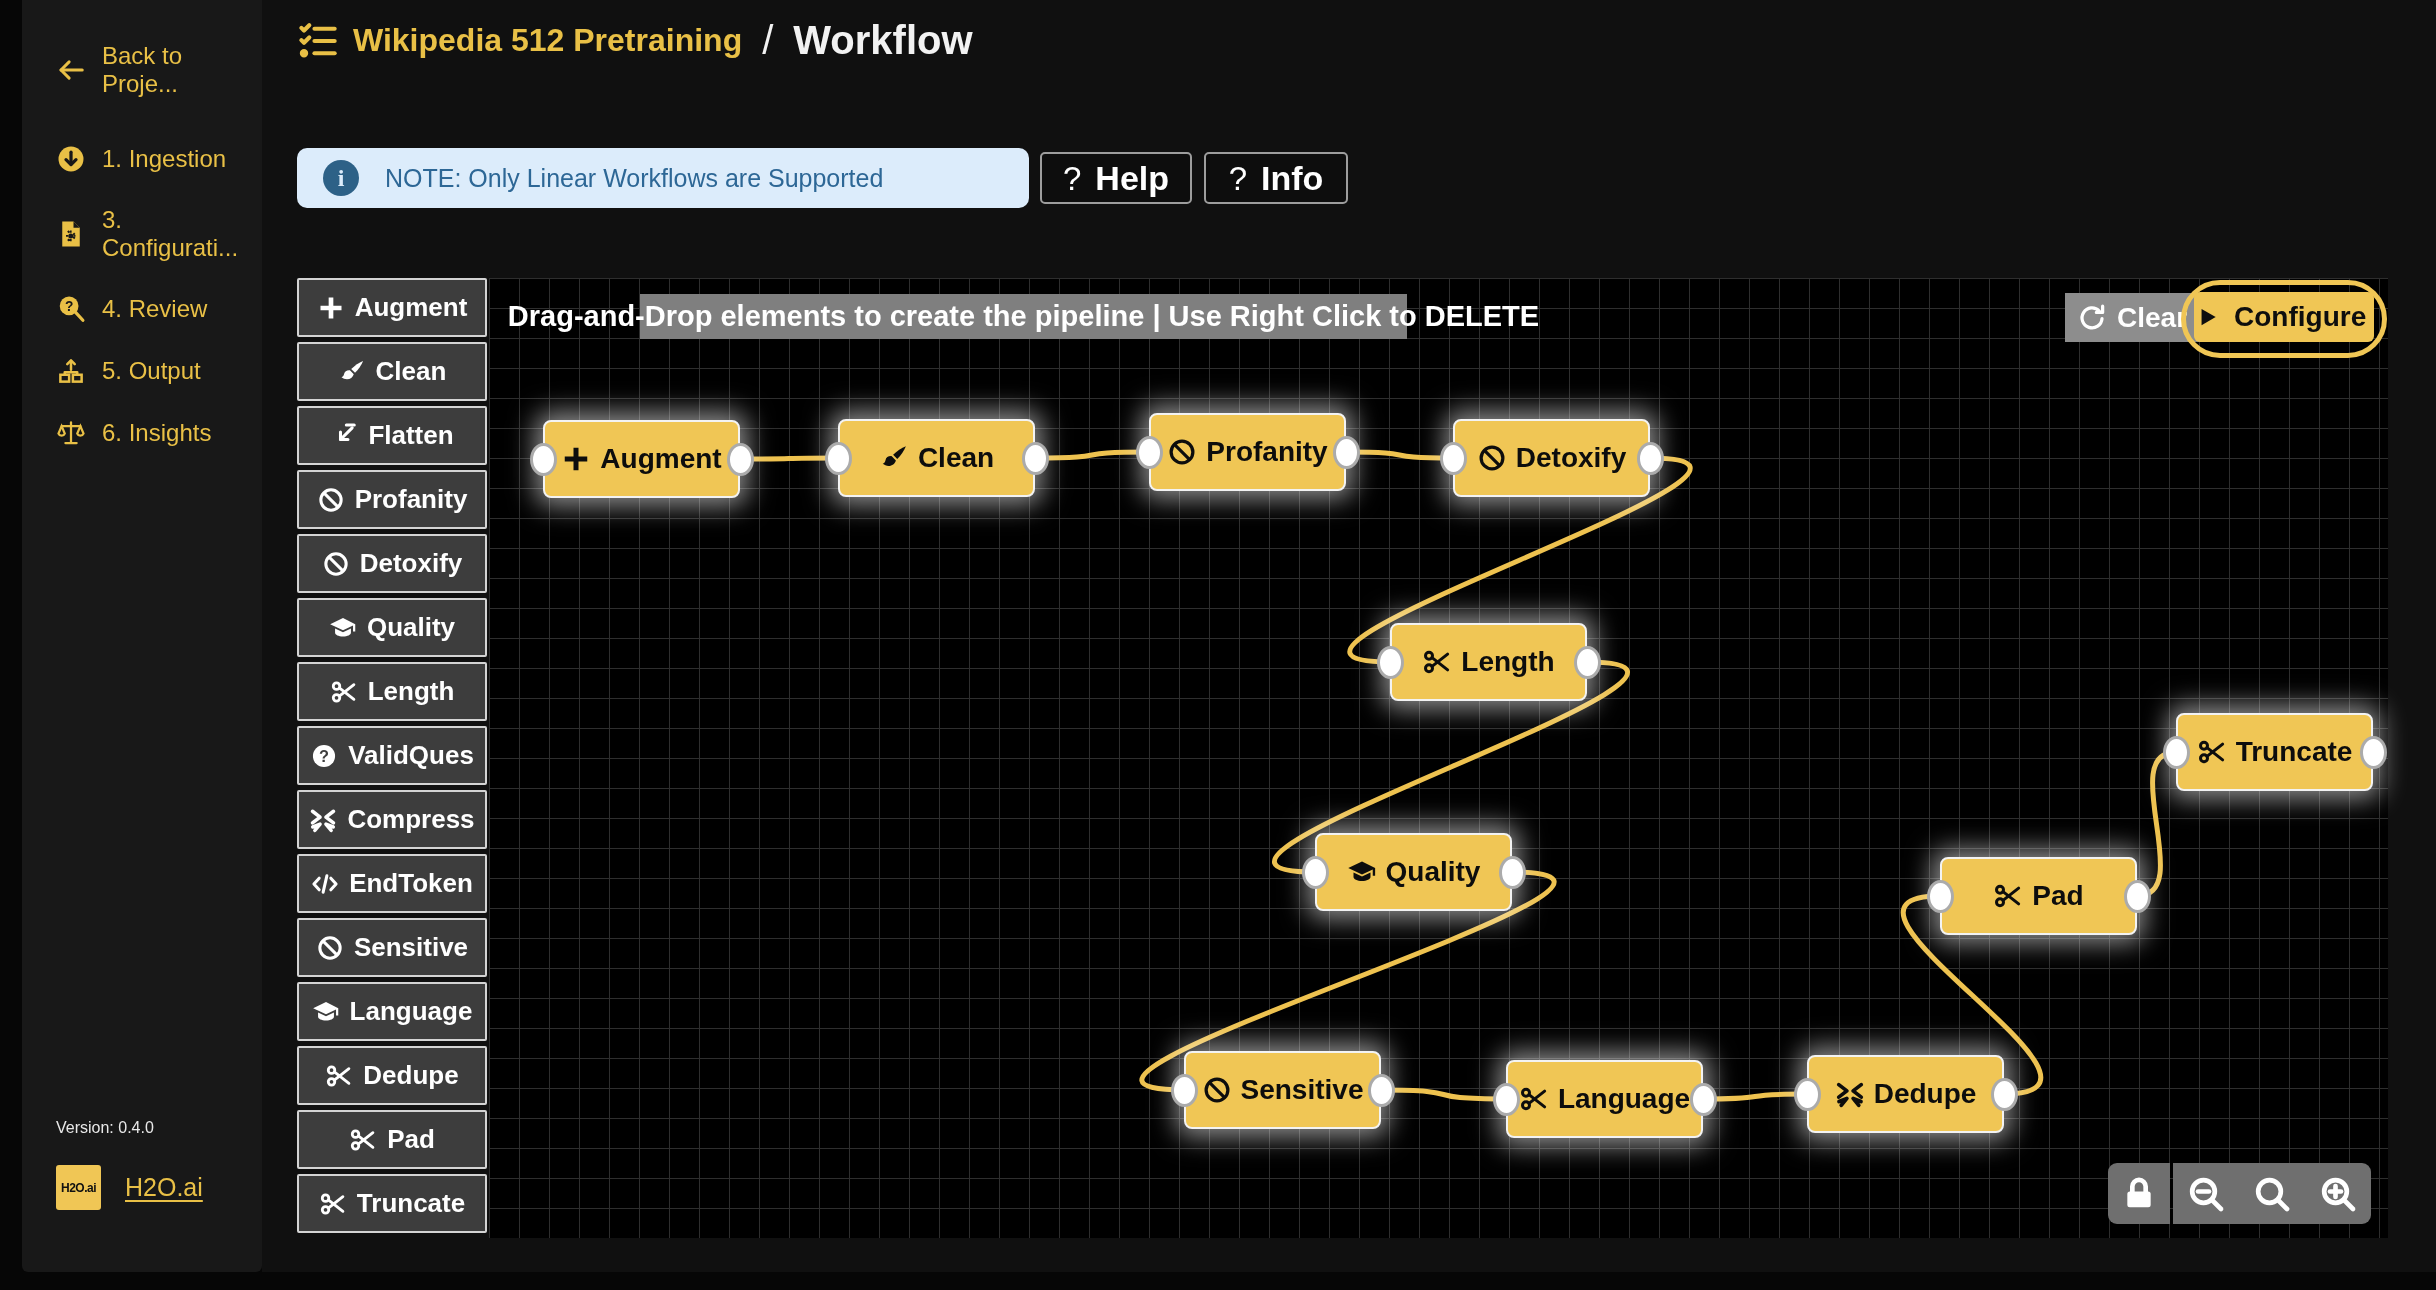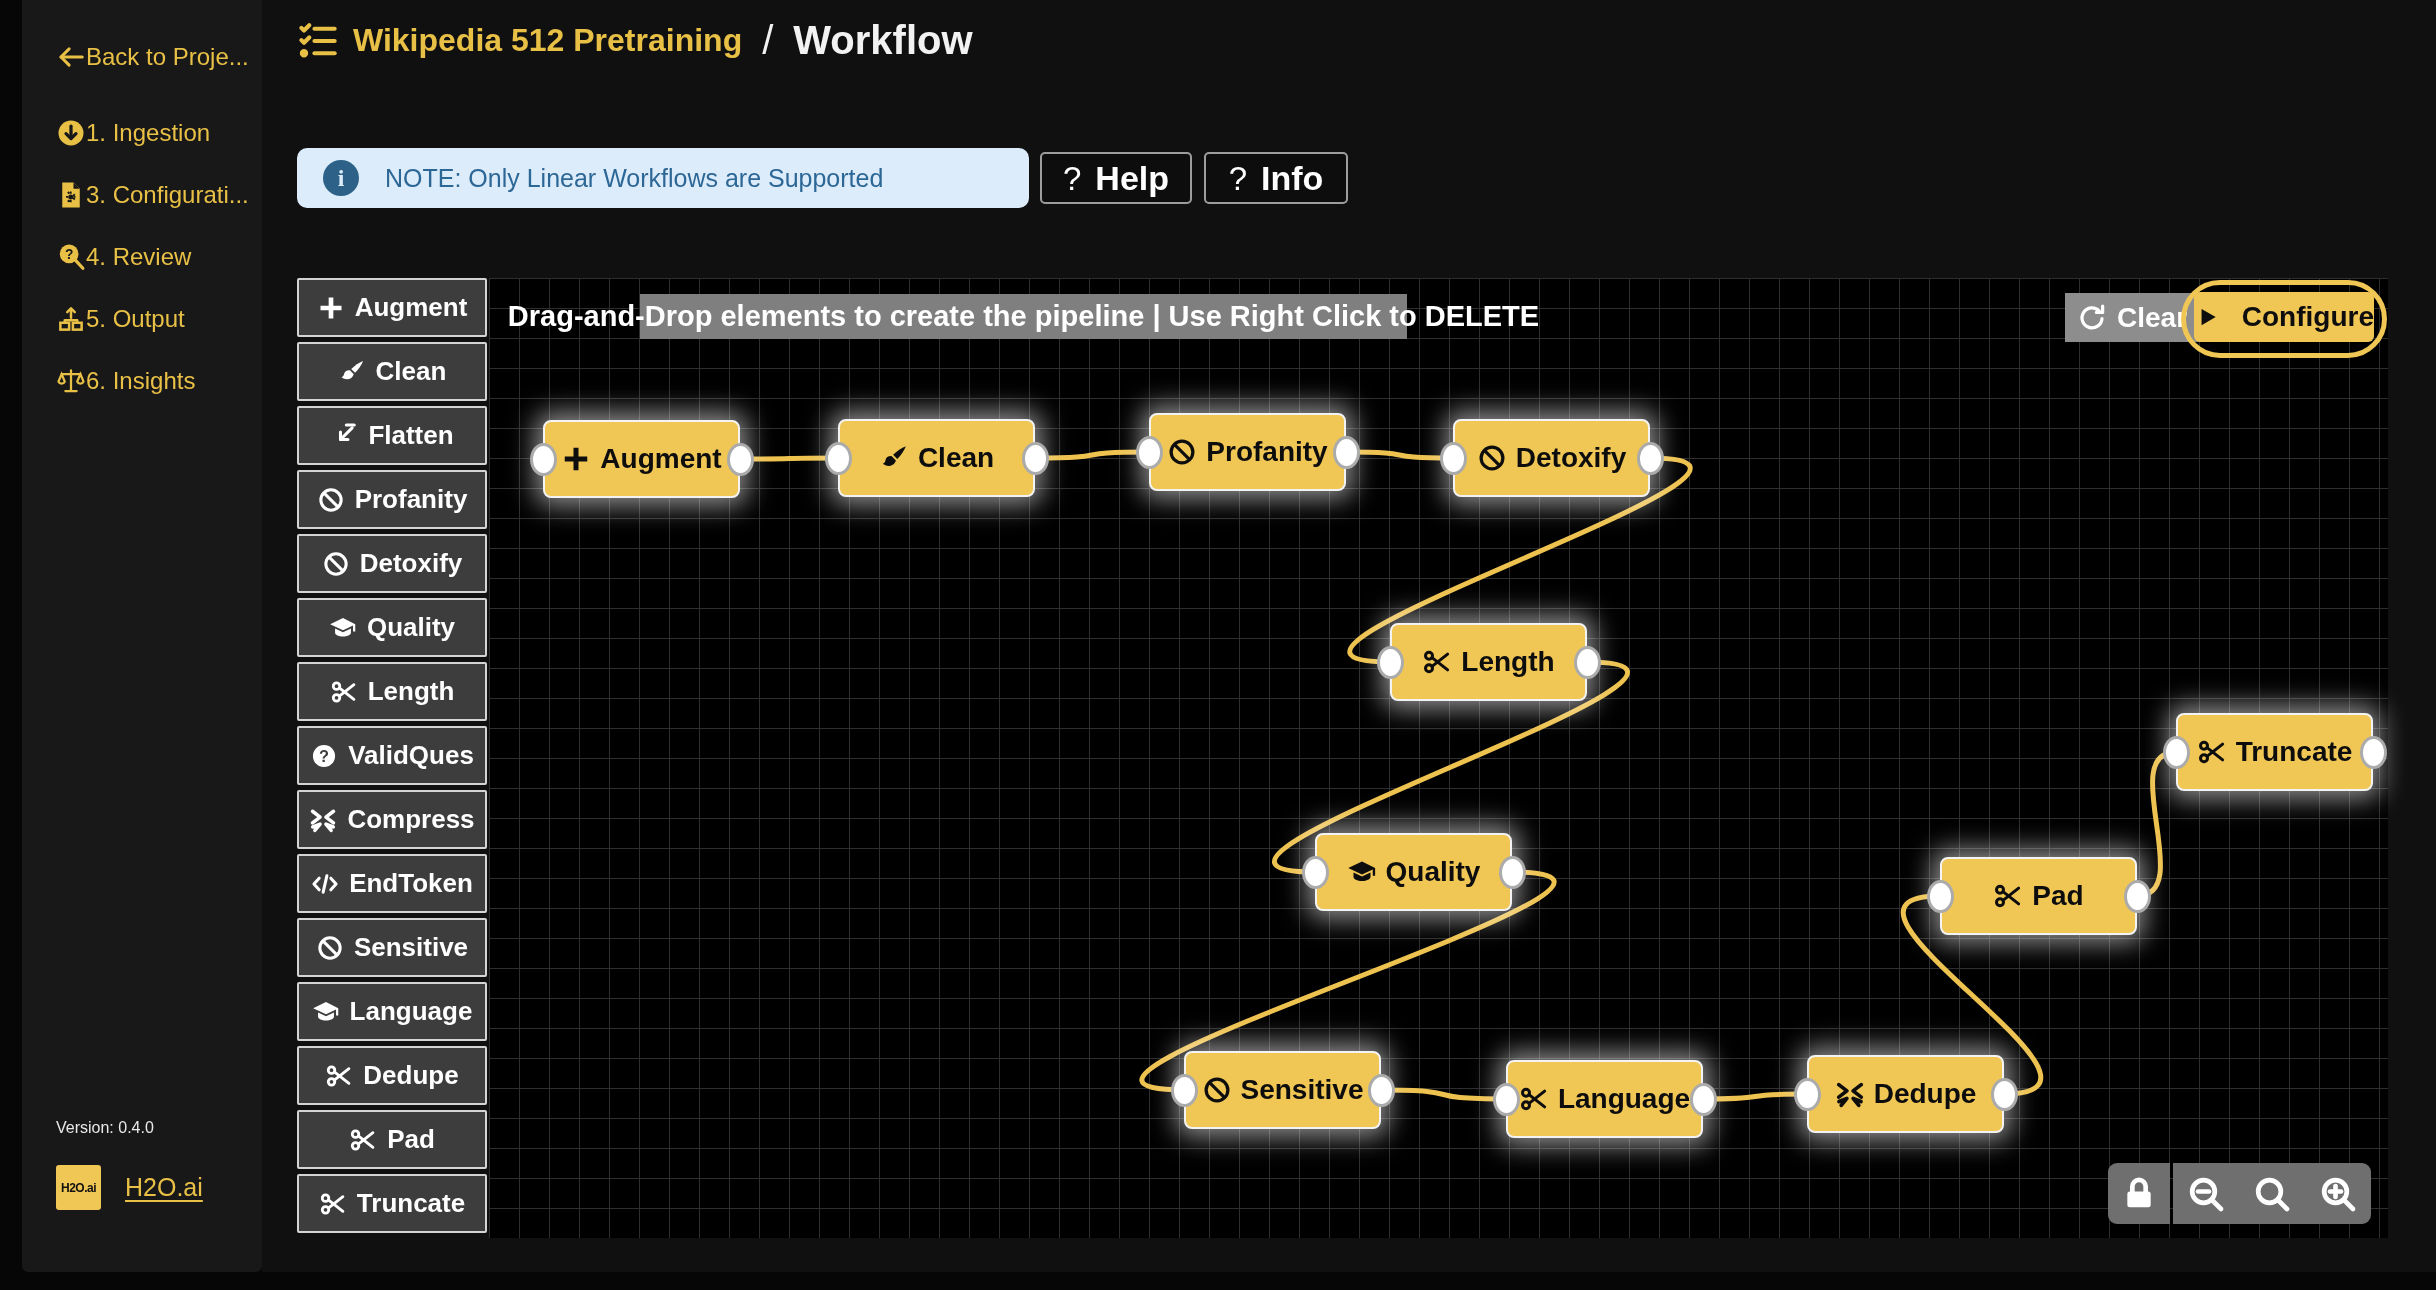--- a/index.html
+++ b/index.html
@@ -10,21 +10,21 @@
   }
   svg.ic { display:block; }
 
   
   .sidebar {
     position:absolute; left:22px; top:0; width:240px; height:1272px;
     background:#181818; border-radius:0 0 6px 6px;
   }
   .side-nav { position:absolute; left:0; top:26px; width:100%; }
   .side-item {
-    display:flex; align-items:center; 
+    display:flex; align-items:center; gap:16px;
     padding:16px 0 16px 34px; color:#E9C046; font-size:24px; cursor:pointer;
   }
   .side-item .sic { width:30px; height:30px; flex:0 0 30px; color:#E9C046; }
   .side-footer { position:absolute; left:34px; bottom:62px; }
   .version { color:#e8e8e8; font-size:16px; margin-bottom:28px; }
   .logo-row { display:flex; align-items:center; gap:24px; }
   .logo-box {
     width:45px; height:45px; background:#F0C655; border-radius:3px;
     display:flex; align-items:center; justify-content:center;
     color:#111; font-size:12px; font-weight:bold; letter-spacing:-0.5px;
@@ -93,21 +93,21 @@
     padding-left:12px; cursor:pointer;
   }
   .btn-clear .cic { width:30px; height:30px; color:#fff; }
   .configure-ring {
     position:absolute; left:1692px; top:2px; width:206px; height:78px;
     border:5px solid #F0C655; border-radius:39px; background:transparent;
   }
   .btn-configure {
     position:absolute; left:8px; top:7px; width:180px; height:50px; background:#F0C655;
     border-radius:6px; color:#0e0e0e; font-size:28px; font-weight:bold;
-    display:flex; align-items:center; justify-content:space-between; gap:14px; cursor:pointer;
+    display:flex; align-items:center; justify-content:flex-start; gap:14px; cursor:pointer;
   }
   .btn-configure .pic { width:26px; height:26px; color:#0e0e0e; }
   .zlock {
     position:absolute; left:1619px; top:885px; width:62px; height:61px; background:#6f6f6f;
     border-radius:9px 0 0 9px; display:flex; align-items:center; justify-content:center; cursor:pointer;
   }
   .zgroup {
     position:absolute; left:1684px; top:885px; width:198px; height:61px; background:#6f6f6f;
     border-radius:0 9px 9px 0; display:flex; align-items:center; justify-content:space-around; cursor:pointer;
   }

